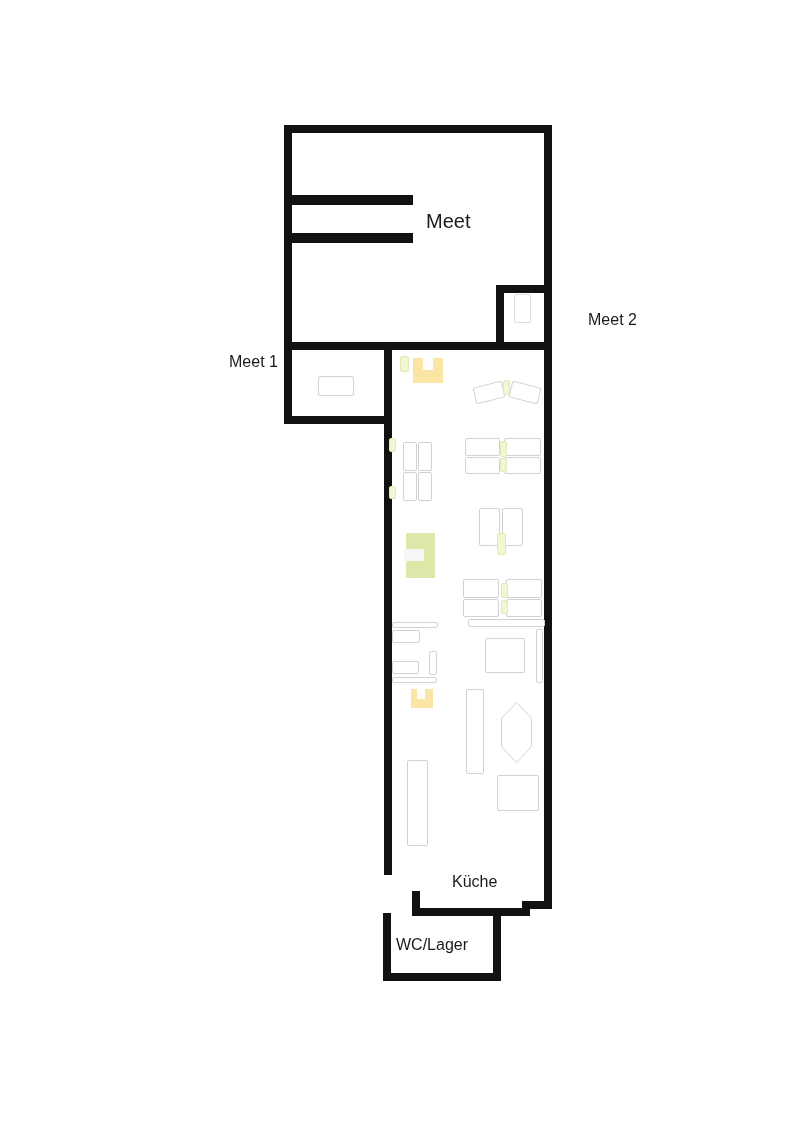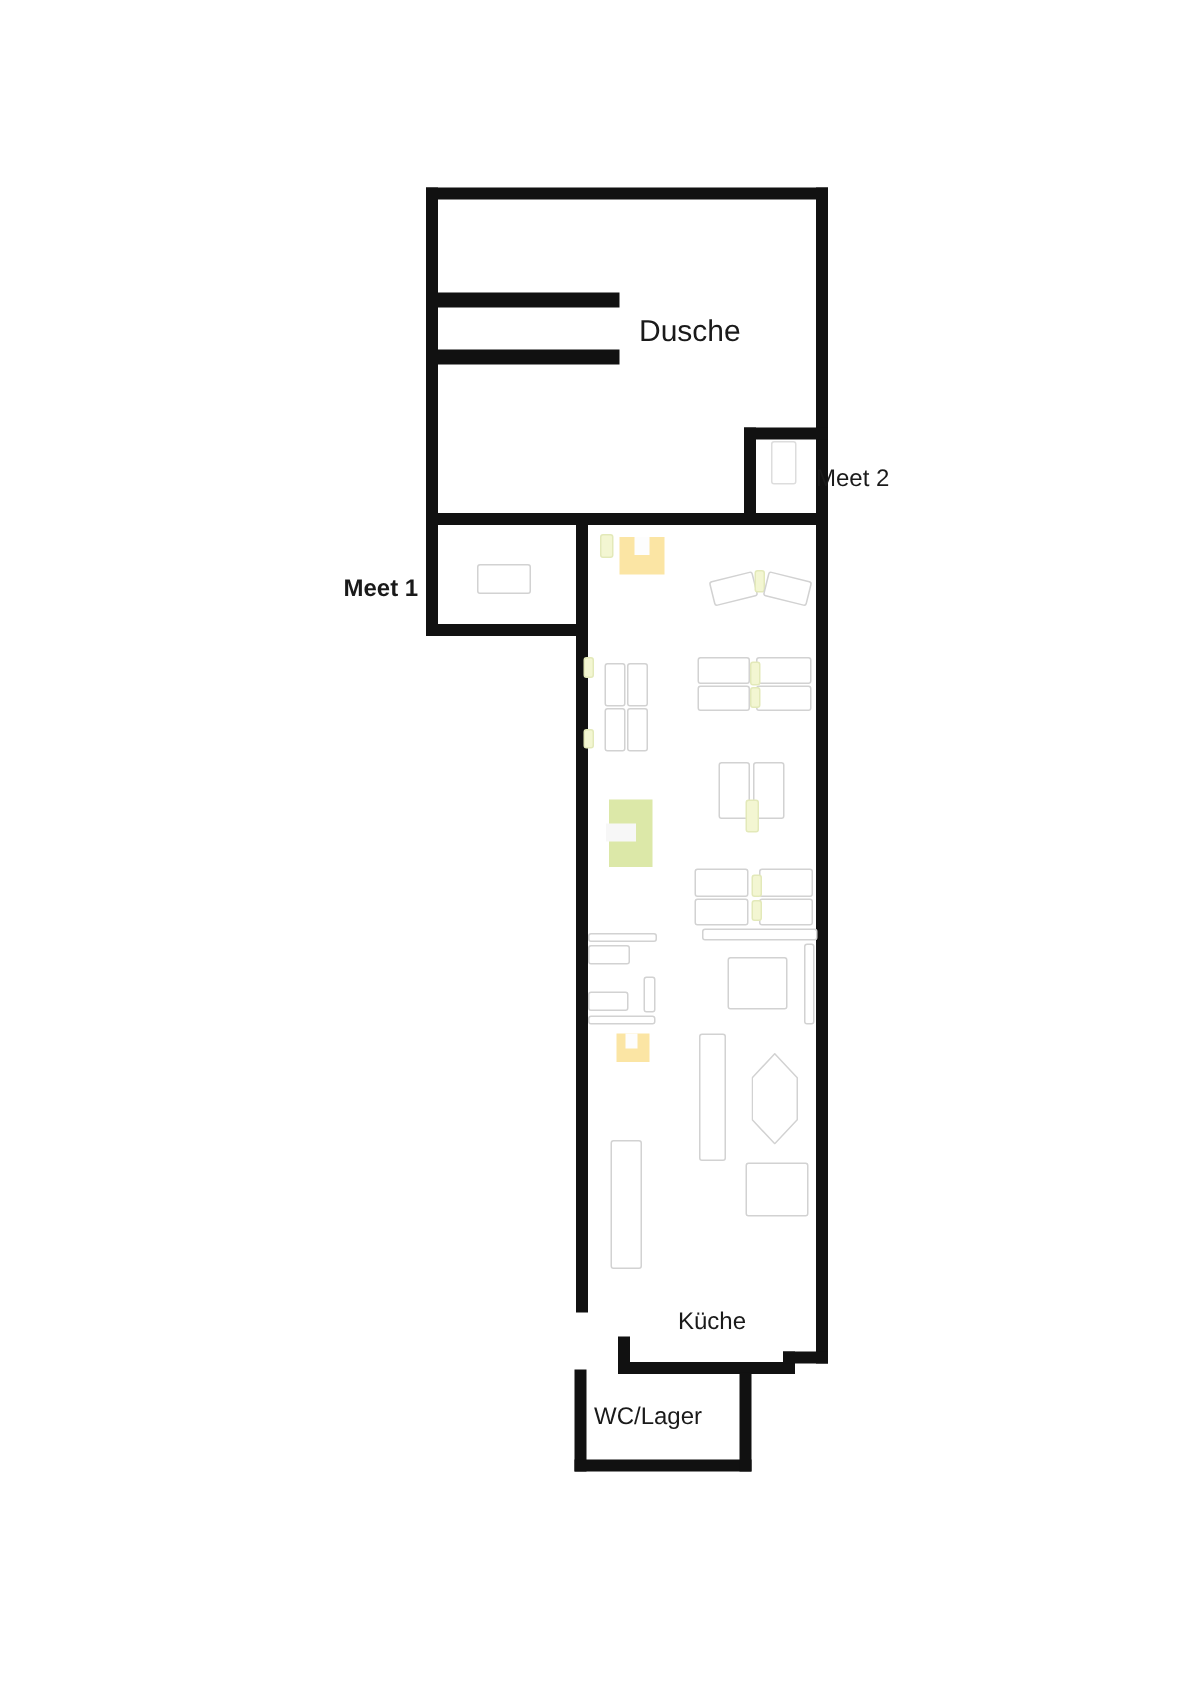--- a/index.html
+++ b/index.html
@@ -55,23 +55,23 @@
 
   <div class="wall" style="left:412px;top:891px;width:8px;height:25px;"></div>
   <div class="wall" style="left:412px;top:908px;width:118px;height:8px;"></div>
   <div class="wall" style="left:522px;top:901px;width:8px;height:15px;"></div>
   <div class="wall" style="left:522px;top:901px;width:30px;height:8px;"></div>
 
   <div class="wall" style="left:383px;top:913px;width:8px;height:68px;"></div>
   <div class="wall" style="left:383px;top:973px;width:118px;height:8px;"></div>
   <div class="wall" style="left:493px;top:915px;width:8px;height:66px;"></div>
 
-  <div class="room-label lbl-lg" style="left:426px;top:210px;">Dusche</div>
-  <div class="room-label lbl-md" style="left:544px;top:311px;">Meet 2</div>
-  <div class="room-label lbl-md" style="left:229px;top:384px;font-weight:bold;">Meet 1</div>
+  <div class="room-label lbl-lg" style="left:426px;top:210px;">Meet</div>
+  <div class="room-label lbl-md" style="left:588px;top:311px;">Meet 2</div>
+  <div class="room-label lbl-md" style="left:229px;top:353px;">Meet 1</div>
   <div class="room-label lbl-md" style="left:452px;top:873px;">Küche</div>
   <div class="room-label lbl-md" style="left:396px;top:936px;">WC/Lager</div>
 
   <div class="furn light" style="left:514px;top:294px;width:17px;height:29px;"></div>
   <div class="furn" style="left:318px;top:376px;width:36px;height:20px;"></div>
 
   <div class="plant" style="left:400px;top:356px;width:9px;height:16px;"></div>
   <div class="armchair" style="left:413px;top:358px;width:30px;height:25px;">
     <span class="notch" style="left:10px;width:10px;height:12px;"></span>
   </div>

